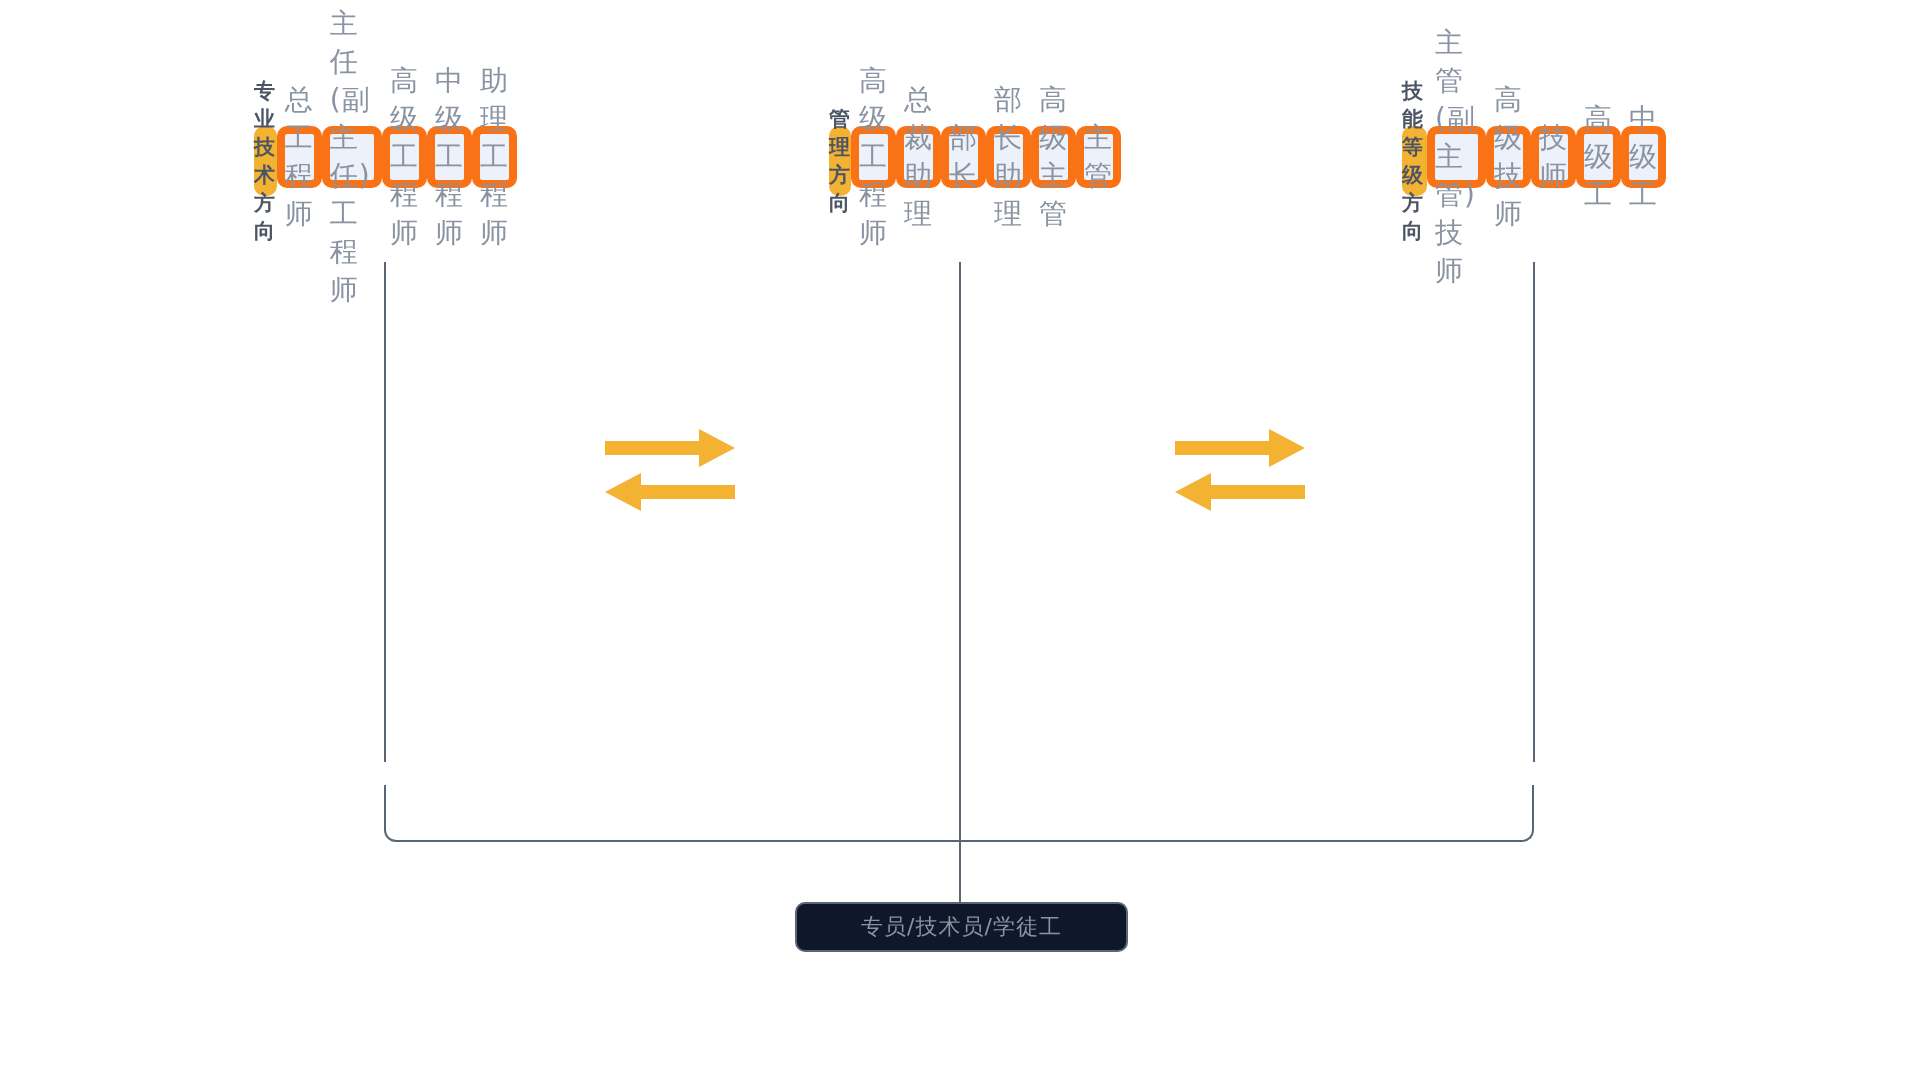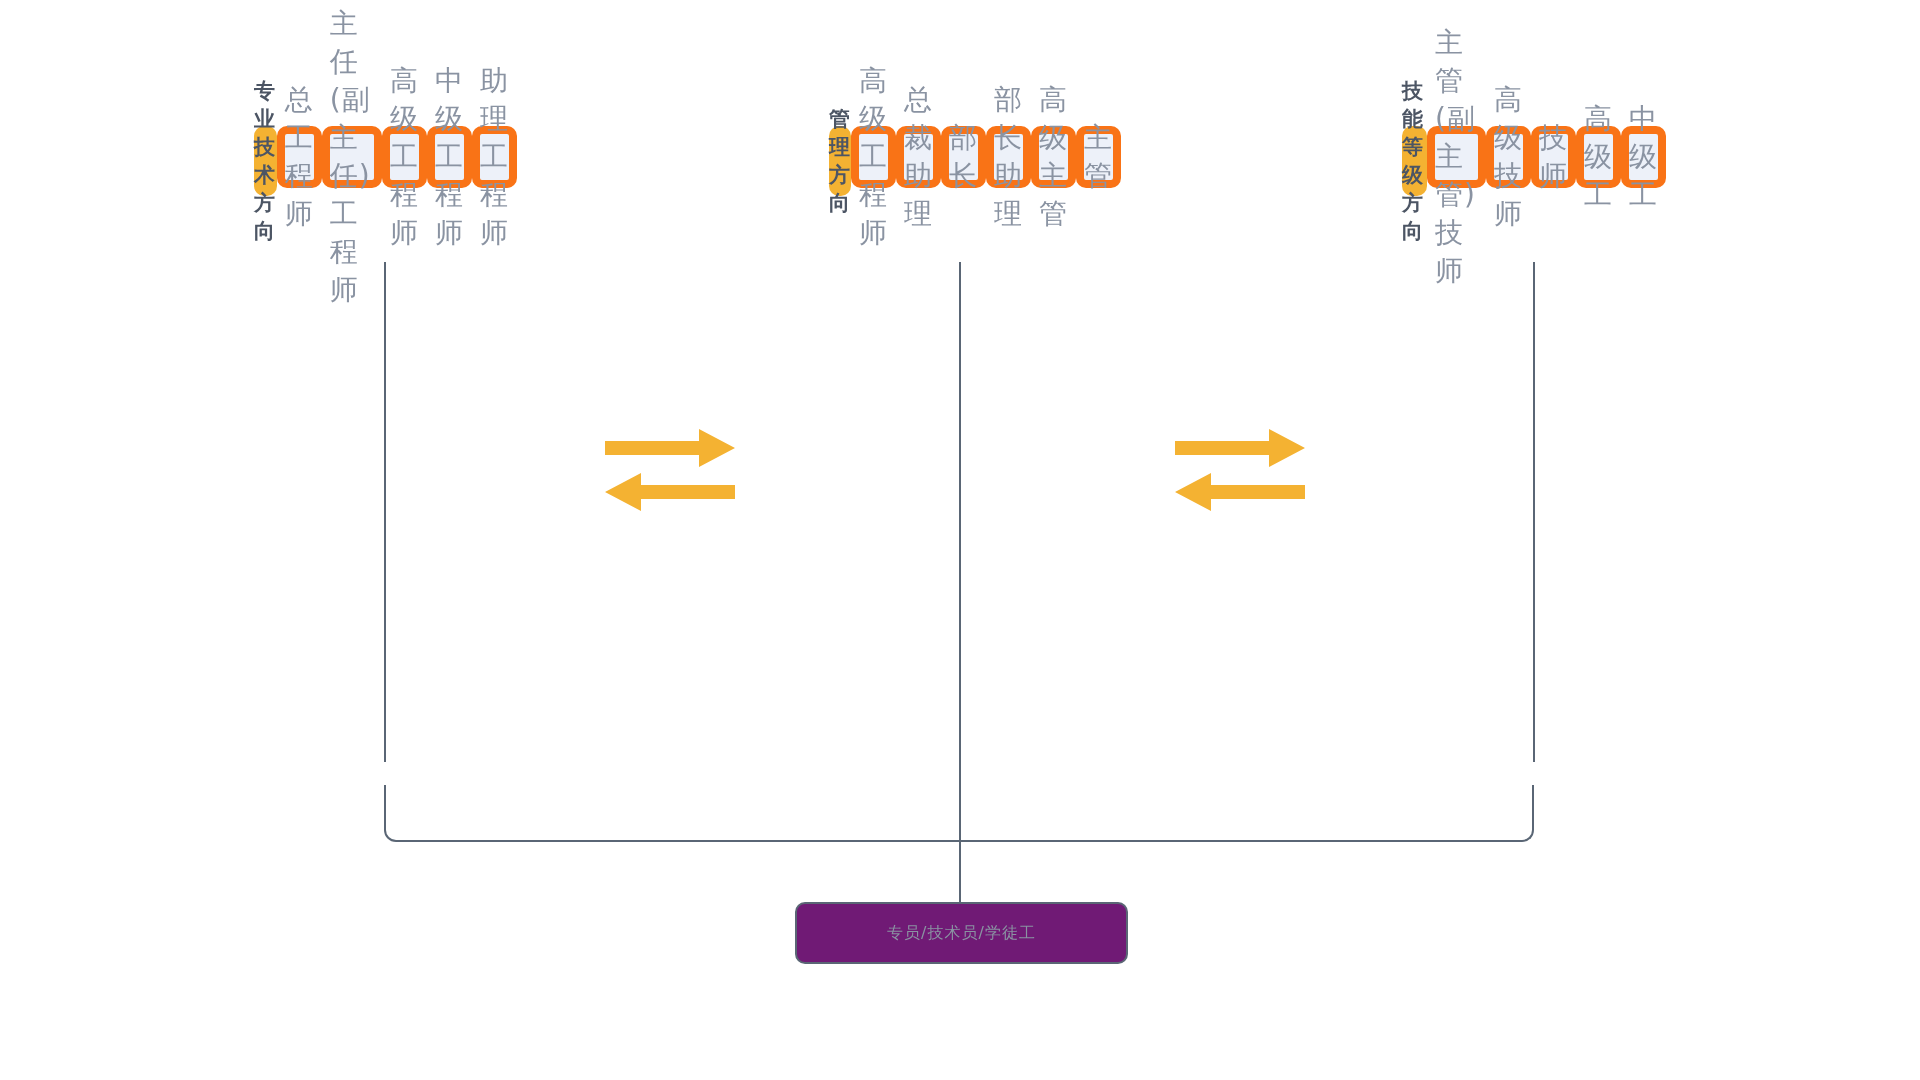--- a/index.html
+++ b/index.html
@@ -75,28 +75,28 @@
     border-bottom: 2px solid #5A6675;
     border-radius: 0 0 12px 12px;
     z-index: 1;
   }
 
   .base-box {
     position: absolute;
     left: 795px;
     top: 902px;
     width: 333px;
-    height: 62px;
-    background: #701a75;
+    height: 50px;
+    background: #0f172a;
     border: 2px solid #5A6675;
     border-radius: 10px;
     display: flex;
     align-items: center;
     justify-content: center;
-    font-size: 16px;
+    font-size: 22px;
     color: #8A93A2;
     letter-spacing: 1px;
     z-index: 2;
   }
 
   .exchange-arrows {
     position: absolute;
     top: 428px;
     width: 130px;
     height: 84px;

